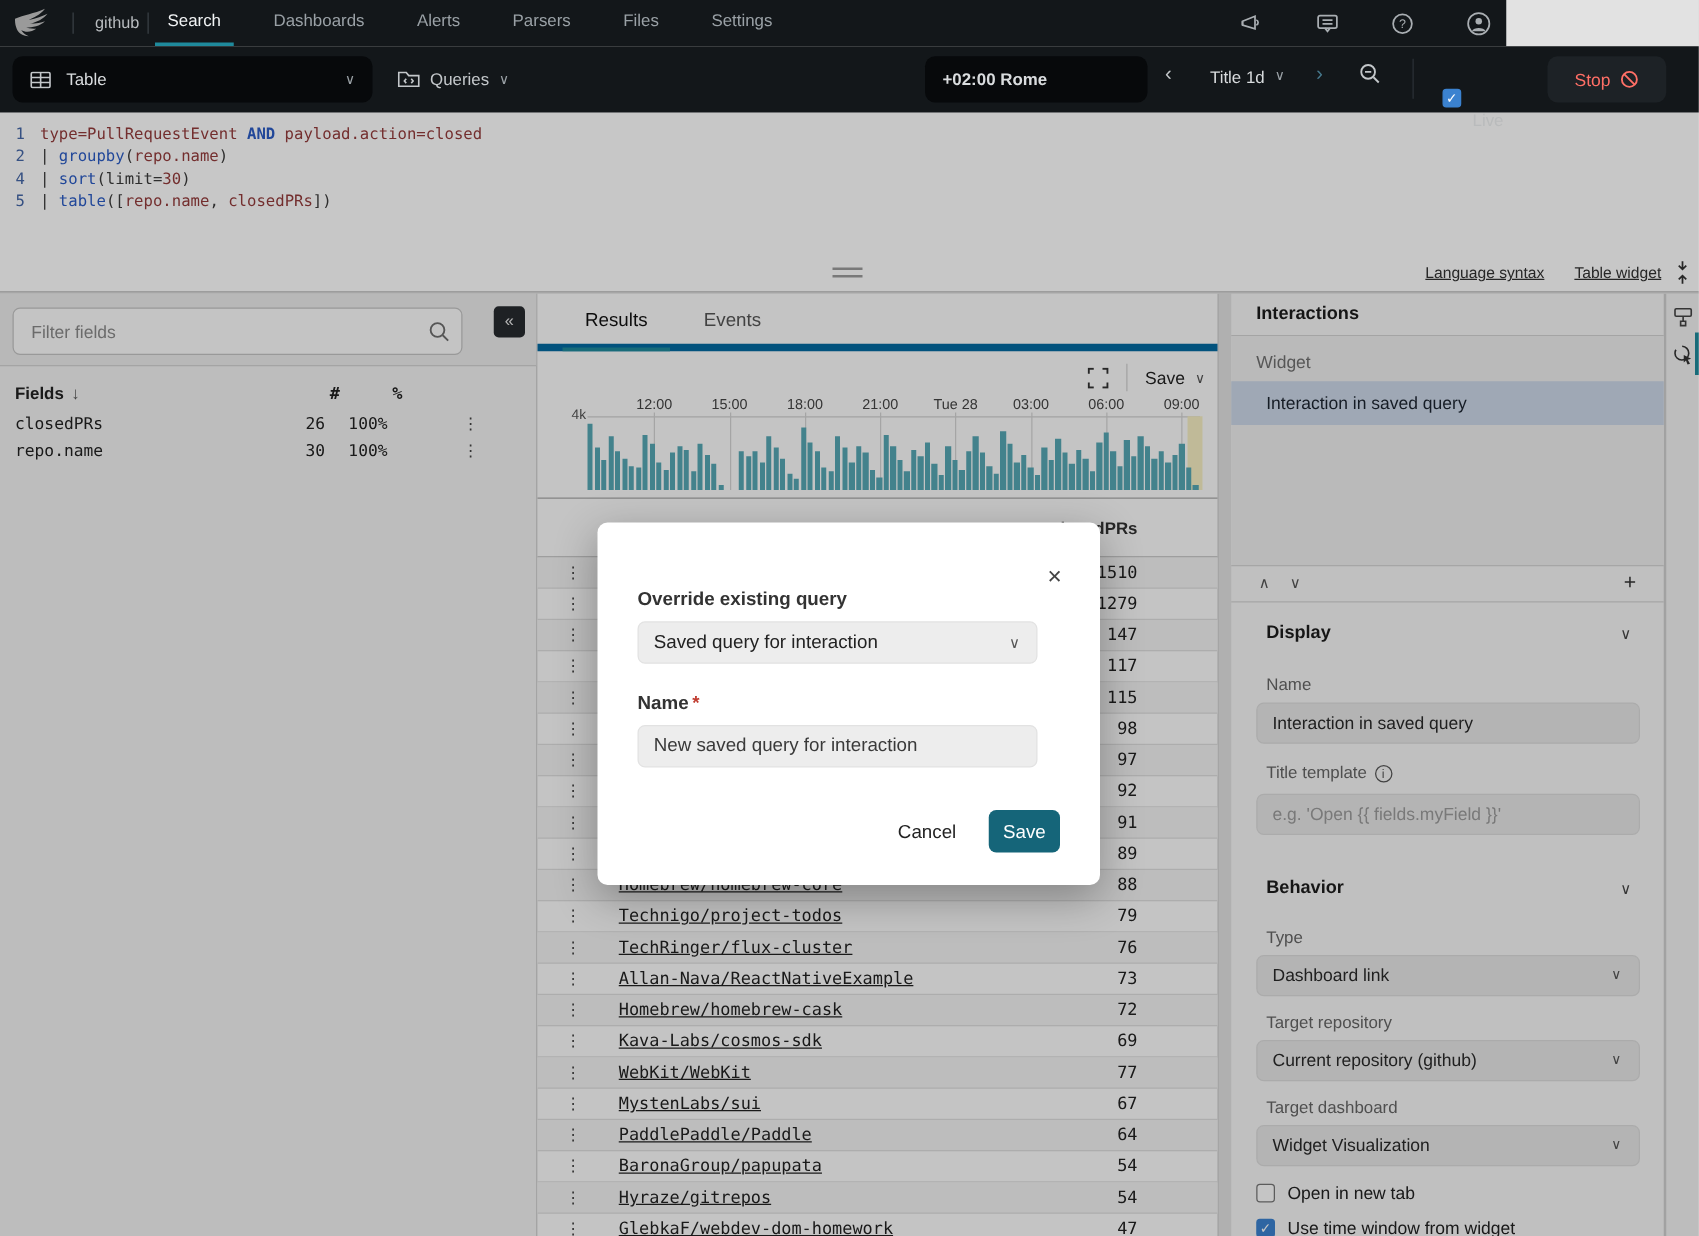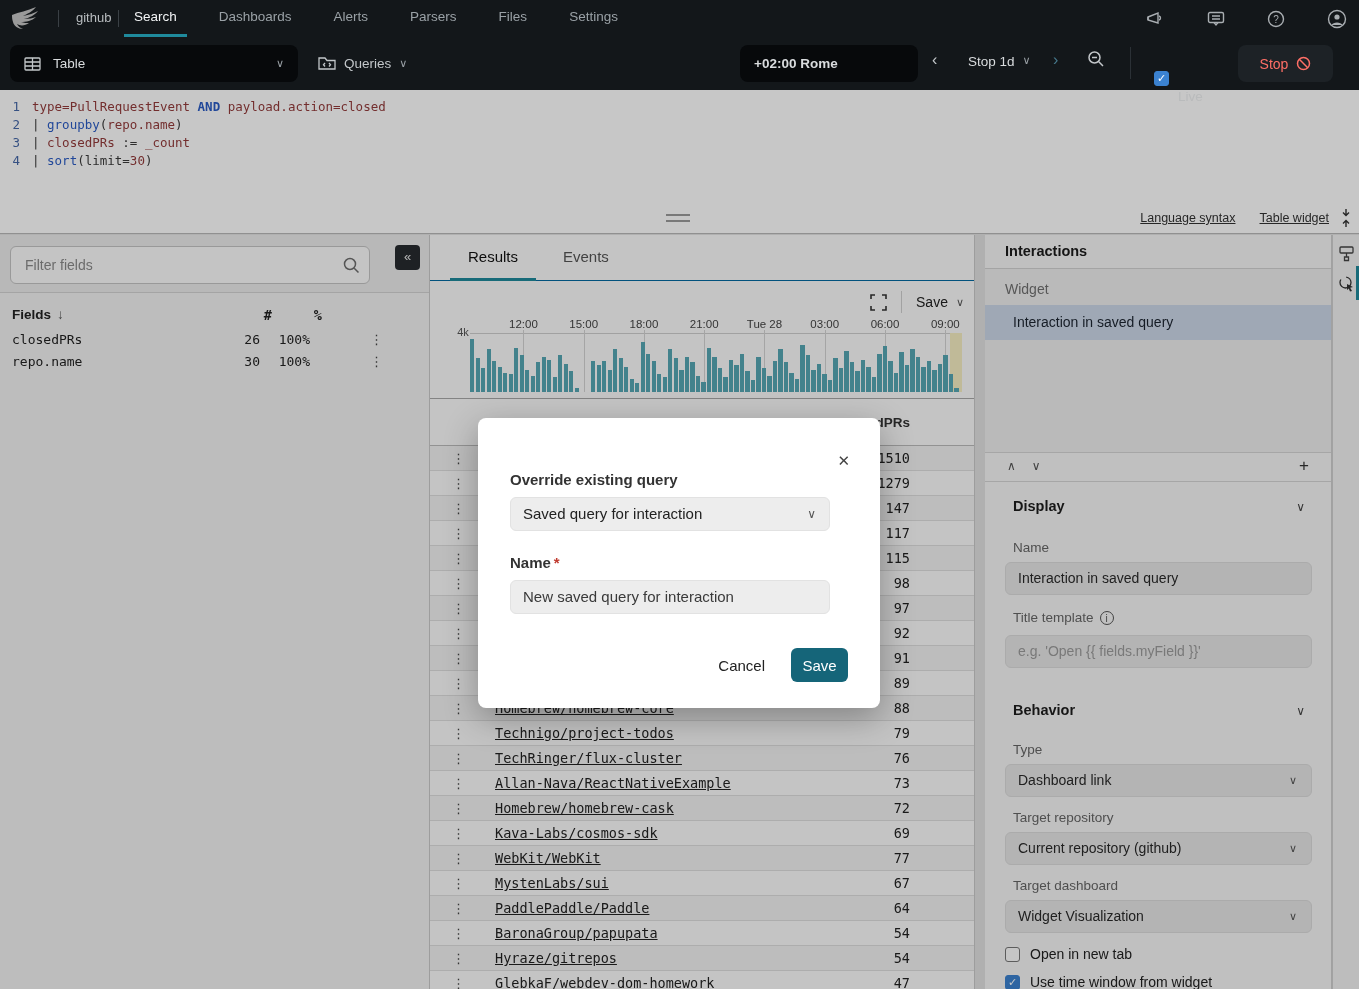--- a/index.html
+++ b/index.html
@@ -1,20 +1,20 @@
 <!DOCTYPE html>
 <html><head>
 <meta charset="utf-8">
 <style>
   * { margin:0; padding:0; box-sizing:border-box; }
   html,body { width:1359px; height:989px; overflow:hidden; background:#e2e2e2;
     font-family:"Liberation Sans", sans-serif; }
 
   
-  #nav { position:absolute; left:0; top:0; width:1359px; height:37px; background:#13171a; z-index:10; }
+  #nav { position:absolute; left:0; top:0; width:1205px; height:37px; background:#13171a; z-index:10; }
   #nav .logo { position:absolute; left:10px; top:6px; }
   .nav-div { position:absolute; top:10px; width:1px; height:17px; background:#3a4045; }
   #repo-name { position:absolute; left:76px; top:10px; color:#b9bdc0; font-size:13px; }
   #nav-tabs { position:absolute; left:134px; top:0; height:37px; display:flex; gap:42px; }
   .nav-item { color:#9aa1a6; font-size:13.5px; line-height:34px; position:relative; cursor:pointer; }
   .nav-item.active { color:#f2f4f5; }
   .nav-item.active::after { content:""; position:absolute; left:-10px; right:-10px; bottom:0; height:3px; background:#1f8a9c; }
   #nav-icons { position:absolute; right:12px; top:0; height:37px; display:flex; align-items:center; gap:42px; }
   #nav-icons svg { display:block; }
 
@@ -60,21 +60,21 @@
   #fields-head .col-h { position:absolute; font-family:"DejaVu Sans Mono", monospace; font-weight:bold; }
   #fields-rows { position:absolute; left:0; right:0; top:94px; }
   .field-row { position:relative; height:22px; font-family:"DejaVu Sans Mono", monospace; font-size:13px; color:#222; line-height:22px; }
   .field-row .fname { position:absolute; left:12px; }
   .field-row .fcount { position:absolute; width:60px; left:200px; text-align:right; }
   .field-row .fpct { position:absolute; width:60px; left:250px; text-align:right; }
   .kebab { color:#444; font-size:13px; letter-spacing:0; }
   .field-row .kebab { position:absolute; left:370px; }
 
   #main { position:absolute; left:430px; top:235px; width:545px; height:754px; background:#fcfcfc; border-right:1px solid #c9c9c9; }
-  #main-tabs { position:absolute; left:0; top:0; width:100%; height:46px; border-bottom:1px solid #0369a1; }
+  #main-tabs { position:absolute; left:0; top:0; width:100%; height:46px; border-bottom:6px solid #0369a1; }
   .m-tab { position:absolute; top:0; height:46px; line-height:44px; font-size:15px; color:#555; }
   .m-tab.active { color:#111; }
   .m-tab.active::after { content:""; position:absolute; left:-18px; right:-18px; bottom:0; height:3.5px; background:#1f8a9c; }
   #chart-controls { position:absolute; right:10px; top:54px; height:26px; display:flex; align-items:center; gap:14px; }
   #chart-controls .vdiv { width:1px; height:22px; background:#d0d0d0; }
   #save-dd { display:flex; align-items:center; gap:8px; font-size:14px; color:#222; }
 
   
   #chart { position:absolute; left:0; top:83px; width:545px; height:80px; }
   #chart .ylab { position:absolute; left:18px; top:8px; width:30px; text-align:center; font-size:11px; color:#555; }
@@ -200,21 +200,21 @@
         </g>
       </svg>
     <span>Queries</span>
     <span class="chev">∨</span>
   </div>
   <div class="pill" id="tz-pill">
     <span>+02:00 Rome</span>
   </div>
   <span id="tr-prev">‹</span>
   <div id="time-range">
-    <span>Stop 1d</span>
+    <span>Title 1d</span>
     <span class="chev">∨</span>
   </div>
   <span id="tr-next">›</span>
   <svg id="zoom-out" width="20" height="20" viewBox="0 0 20 20">
       <g fill="none" stroke="#c3c7ca" stroke-width="1.5">
         <circle cx="8.5" cy="8.5" r="5.5"></circle>
         <path d="M6 8.5 H11 M12.8 12.8 L17 17"></path>
       </g>
     </svg>
   <div id="tb-div"></div>
@@ -230,22 +230,22 @@
           <path d="M3.3 3.3 L11.7 11.7"></path>
         </g>
       </svg>
   </div>
 </div>
 
 <div id="editor-wrap">
   <div id="editor">
       <div class="ed-line"><span class="ln">1</span><span class="seg-v">type=PullRequestEvent </span><span class="seg-k">AND</span><span class="seg-v"> payload.action=closed</span></div>
       <div class="ed-line"><span class="ln">2</span><span class="seg-p">| </span><span class="seg-f">groupby</span><span class="seg-p">(</span><span class="seg-v">repo.name</span><span class="seg-p">)</span></div>
-      <div class="ed-line"><span class="ln">3</span><span class="seg-p">| </span><span class="seg-v">closedPRs</span><span class="seg-p"> := </span><span class="seg-v">_count</span></div>
       <div class="ed-line"><span class="ln">4</span><span class="seg-p">| </span><span class="seg-f">sort</span><span class="seg-p">(limit=</span><span class="seg-v">30</span><span class="seg-p">)</span></div>
+      <div class="ed-line"><span class="ln">5</span><span class="seg-p">| </span><span class="seg-f">table</span><span class="seg-p">([</span><span class="seg-v">repo.name</span><span class="seg-p">, </span><span class="seg-v">closedPRs</span><span class="seg-p">])</span></div>
     </div>
   <div id="drag-handle">
       <div></div>
       <div></div>
     </div>
   <div id="editor-links">
     <a href="#">Language syntax</a>
     <a href="#">Table widget</a>
   </div>
   <svg id="collapse-editor" width="14" height="20" viewBox="0 0 14 20">

